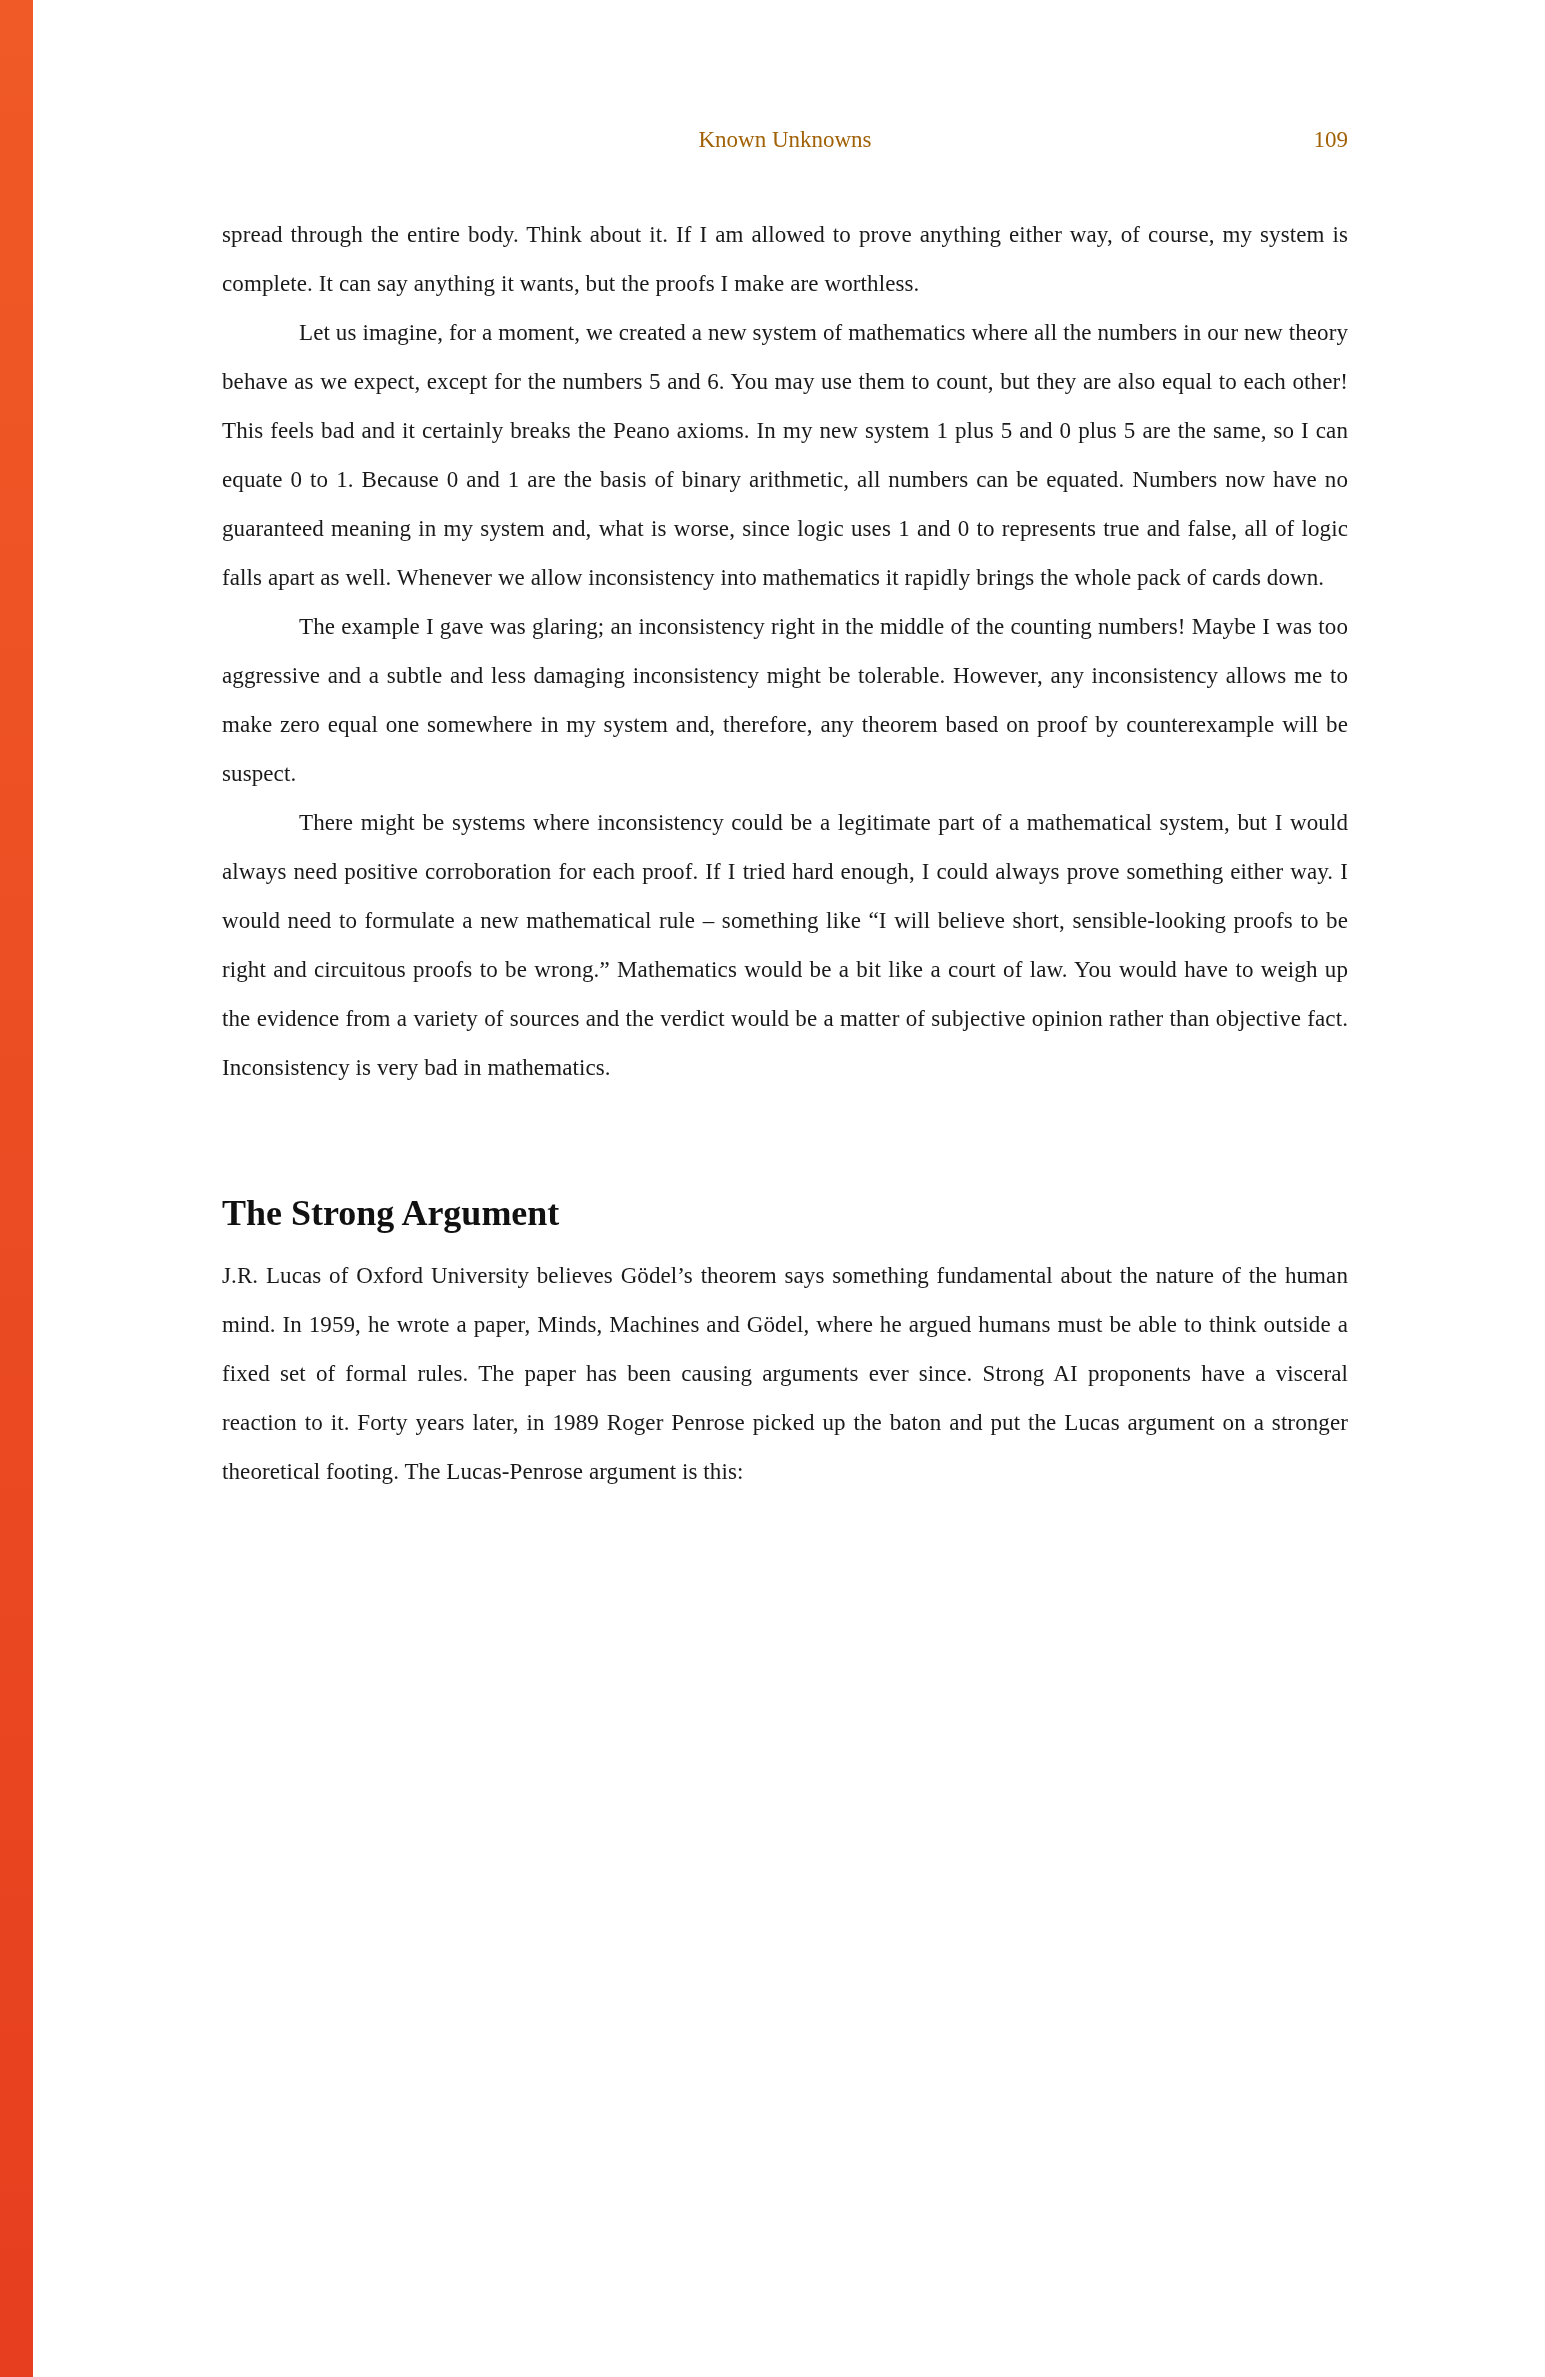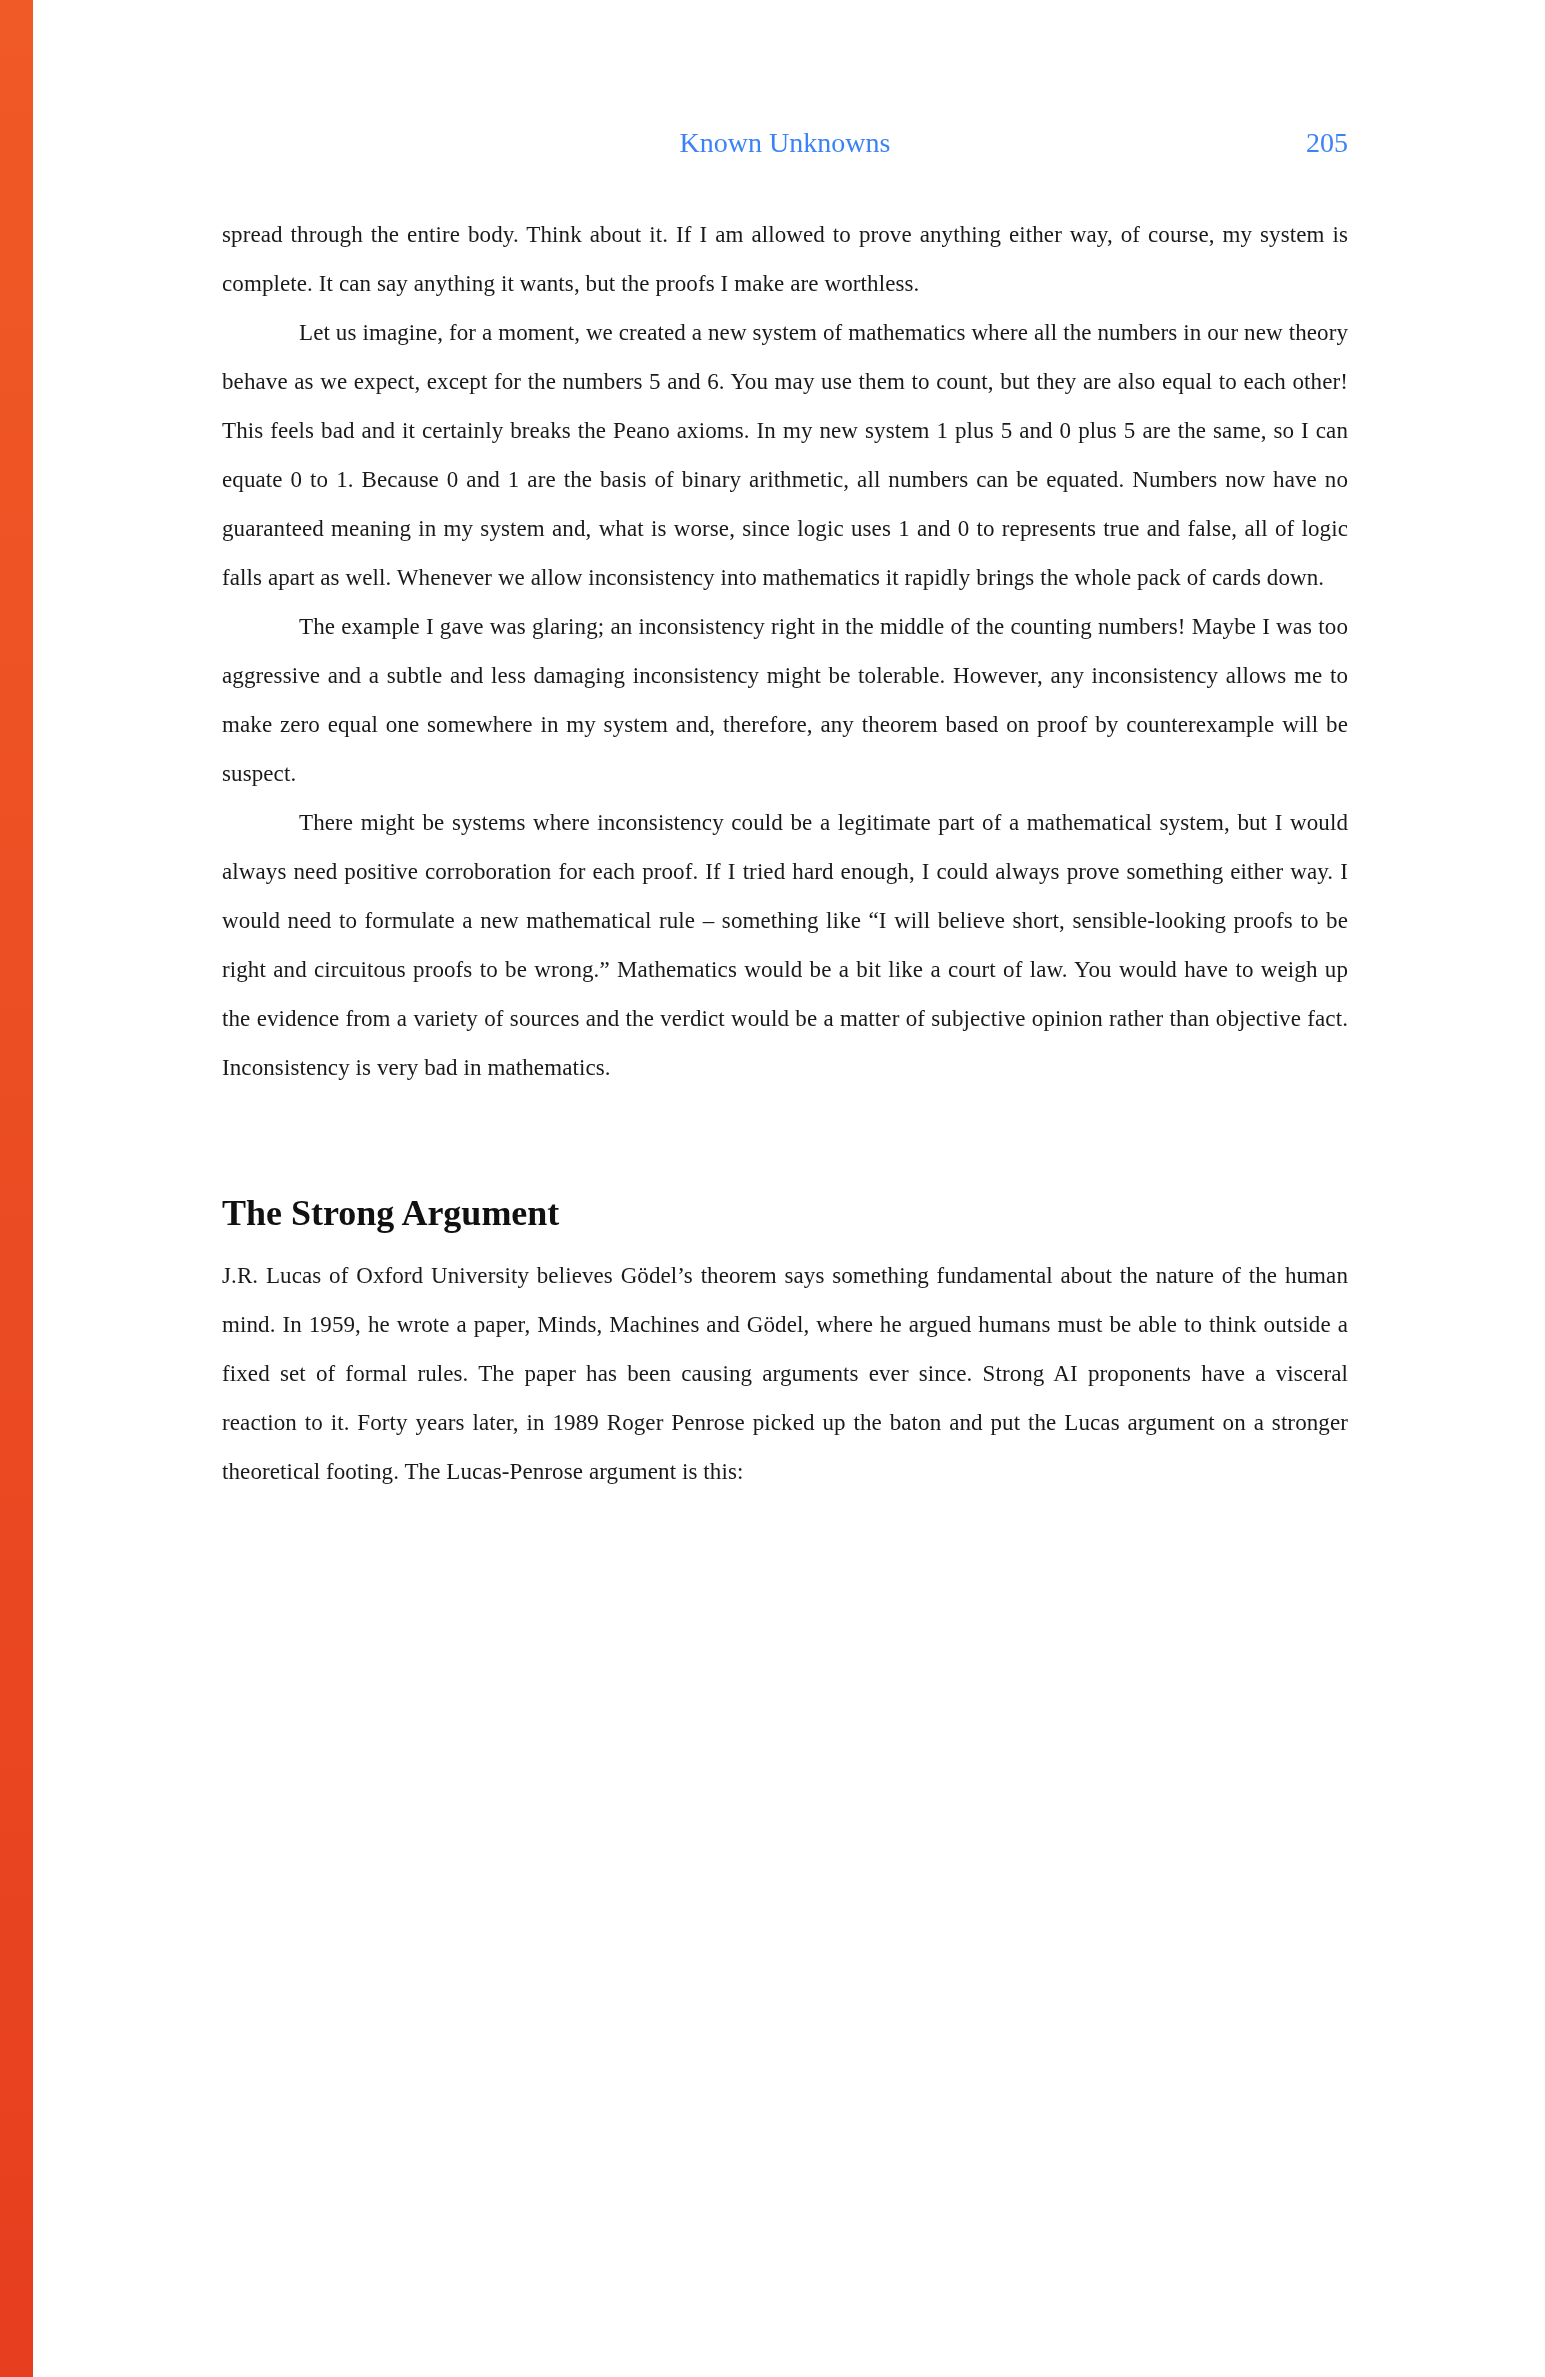--- a/index.html
+++ b/index.html
@@ -27,22 +27,22 @@
   .content {
     position: absolute;
     left: 222px;
     top: 127px;
     width: 1126px;
   }
   .running-header {
     position: relative;
     width: 100%;
     height: 38px;
-    font-size: 28px;
-    color: #3b82f6;
+    font-size: 23px;
+    color: #a16207;
     margin-bottom: 45px;
   }
   .header-title {
     position: absolute;
     left: 50%;
     transform: translateX(-50%);
     white-space: nowrap;
   }
   .page-number {
     position: absolute;
@@ -83,21 +83,21 @@
 <body>
 
 <div class="page">
 
   <div class="stripe"></div>
 
   <div class="content">
 
     <div class="running-header">
       <span class="header-title">Known Unknowns</span>
-      <span class="page-number">205</span>
+      <span class="page-number">109</span>
     </div>
 
     <p class="body-para"><span>spread through the entire body. Think about it. If I am allowed to prove anything either way, of course, my system is complete. It can say anything it wants, but the proofs I make are worthless.</span></p>
     <p class="body-para indent"><span>Let us imagine, for a moment, we created a new system of mathematics where all the numbers in our new theory behave as we expect, except for the numbers 5 and 6. You may use them to count, but they are also </span><span class="em">equal</span><span> to each other! This feels bad and it certainly breaks the Peano axioms. In my new system 1 plus 5 and 0 plus 5 are the same, so I can equate 0 to 1. Because 0 and 1 are the basis of binary arithmetic, all numbers can be equated. Numbers now have no guaranteed meaning in my system and, what is worse, since logic uses 1 and 0 to represents true and false, all of logic falls apart as well. Whenever we allow inconsistency into mathematics it rapidly brings the whole pack of cards down.</span></p>
     <p class="body-para indent"><span>The example I gave was glaring; an inconsistency right in the middle of the counting numbers! Maybe I was too aggressive and a subtle and less damaging inconsistency might be tolerable. However, </span><span class="em">any</span><span> inconsistency allows me to make zero equal one somewhere in my system and, therefore, any theorem based on proof by counterexample will be suspect.</span></p>
     <p class="body-para indent"><span>There might be systems where inconsistency could be a legitimate part of a mathematical system, but I would always need positive corroboration for each proof. If I tried hard enough, I could always prove something either way. I would need to formulate a new mathematical rule – something like “I will believe short, sensible-looking proofs to be right and circuitous proofs to be wrong.” Mathematics would be a bit like a court of law. You would have to weigh up the evidence from a variety of sources and the verdict would be a matter of subjective opinion rather than objective fact. Inconsistency is </span><span class="em">very</span><span> bad in mathematics.</span></p>
 
     <h2 class="section-heading">The Strong Argument</h2>
 
     <p class="body-para"><span>J.R. Lucas of Oxford University believes Gödel’s theorem says something fundamental about the nature of the human mind. In 1959, he wrote a paper, </span><span class="em">Minds, Machines and Gödel</span><span>, where he argued humans must be able to think outside a fixed set of formal rules. The paper has been causing arguments ever since. Strong AI proponents have a visceral reaction to it. Forty years later, in 1989 Roger Penrose picked up the baton and put the Lucas argument on a stronger theoretical footing. The Lucas-Penrose argument is this:</span></p>

